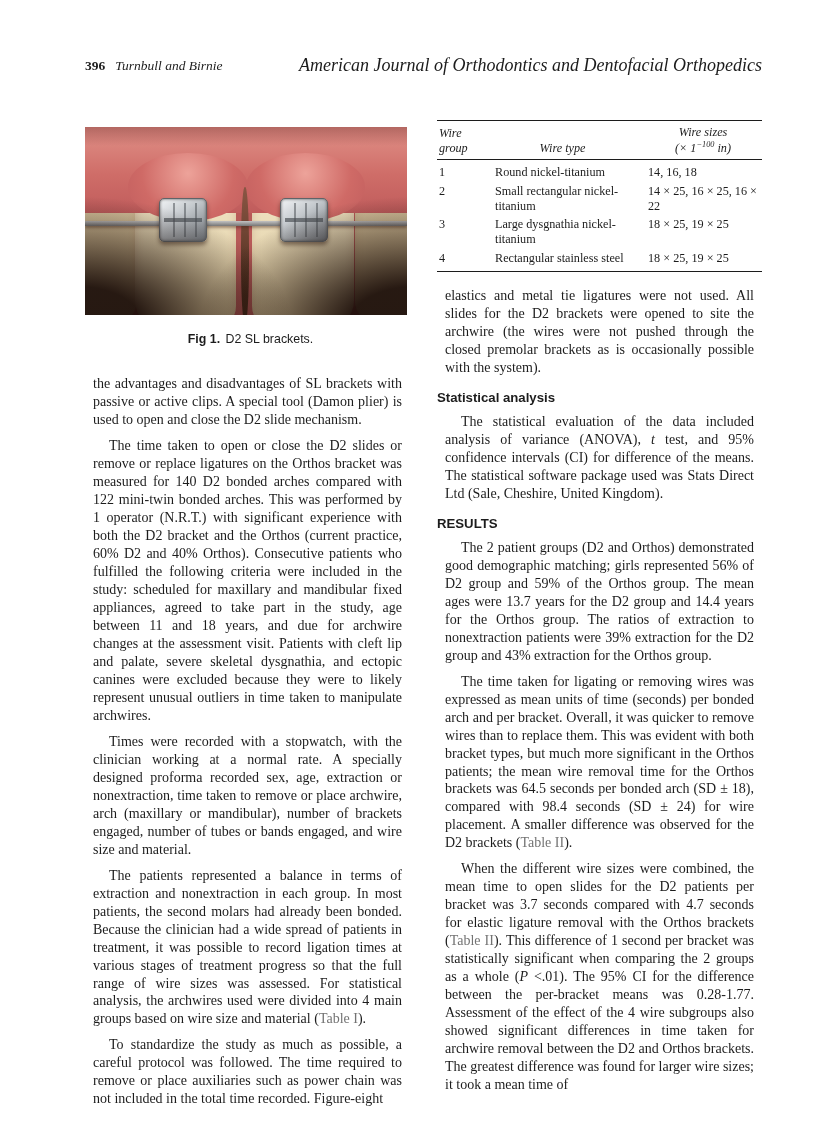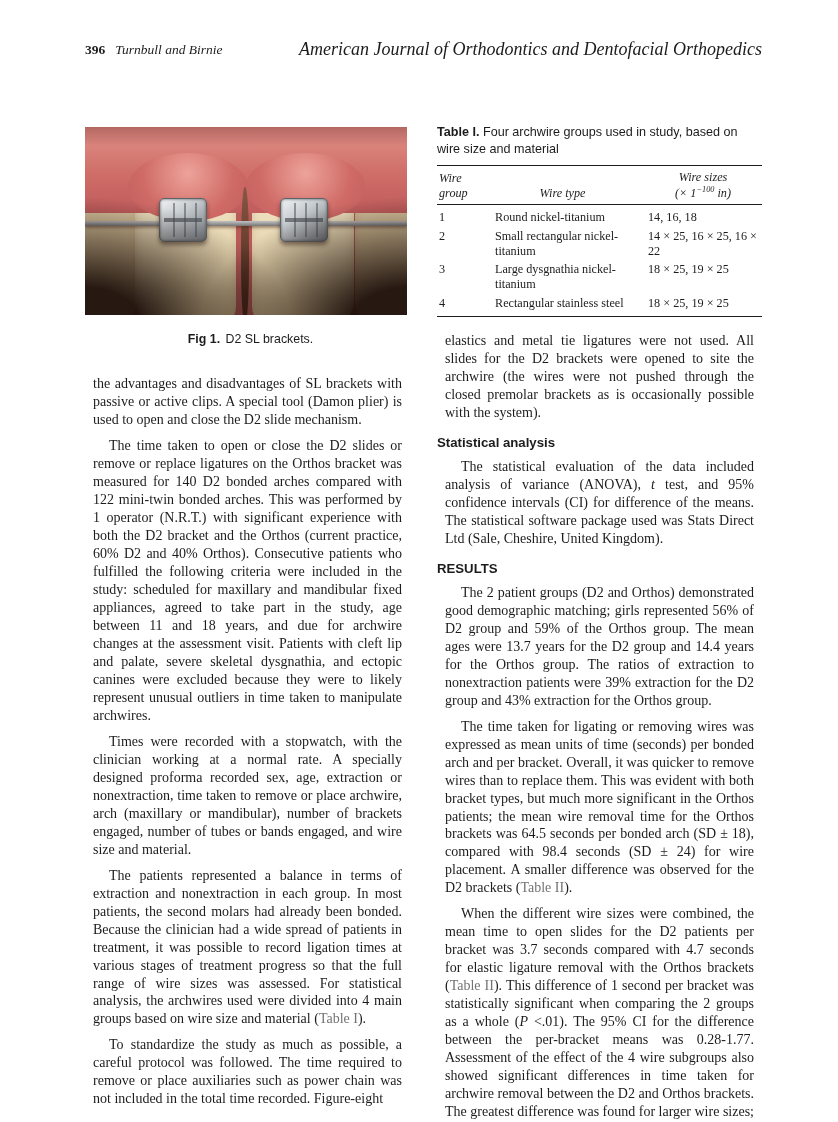--- a/index.html
+++ b/index.html
@@ -1,21 +1,21 @@
 <!DOCTYPE html>
 <html><head>
 <meta charset="utf-8">
 <style>
   html,body{margin:0;padding:0;background:#ffffff;}
   .page{
     position:relative;width:838px;height:1122px;background:#ffffff;
     font-family:"Liberation Serif",serif;color:#1c1c1c;overflow:hidden;
   }
   
-  .runhead{position:absolute;top:42px;left:85px;width:677px;display:flex;justify-content:space-between;align-items:flex-start;}
+  .runhead{position:absolute;top:58px;left:85px;width:677px;display:flex;justify-content:space-between;align-items:flex-start;}
   .rh-left{font-size:13.5px;}
   .rh-pagenum{font-weight:bold;margin-right:10px;}
   .rh-authors{font-style:italic;}
   .rh-right{font-size:18px;font-style:italic;text-align:right;line-height:15px;}
   
   .col-left{position:absolute;left:85px;top:120px;width:325px;}
   .col-right{position:absolute;left:437px;top:120px;width:325px;}
   
   .para{font-size:14px;line-height:1.285;text-align:justify;margin:8px;}
   .para.ind{text-indent:16px;}
@@ -106,21 +106,20 @@
       <p class="para ind"><span>The time taken to open or close the D2 slides or remove or replace ligatures on the Orthos bracket was measured for 140 D2 bonded arches compared with 122 mini-twin bonded arches. This was performed by 1 operator (N.R.T.) with significant experience with both the D2 bracket and the Orthos (current practice, 60% D2 and 40% Orthos). Consecutive patients who fulfilled the following criteria were included in the study: scheduled for maxillary and mandibular fixed appliances, agreed to take part in the study, age between 11 and 18 years, and due for archwire changes at the assessment visit. Patients with cleft lip and palate, severe skeletal dysgnathia, and ectopic canines were excluded because they were to likely represent unusual outliers in time taken to manipulate archwires.</span></p>
       <p class="para ind"><span>Times were recorded with a stopwatch, with the clinician working at a normal rate. A specially designed proforma recorded sex, age, extraction or nonextraction, time taken to remove or place archwire, arch (maxillary or mandibular), number of brackets engaged, number of tubes or bands engaged, and wire size and material.</span></p>
       <p class="para ind"><span>The patients represented a balance in terms of extraction and nonextraction in each group. In most patients, the second molars had already been bonded. Because the clinician had a wide spread of patients in treatment, it was possible to record ligation times at various stages of treatment progress so that the full range of wire sizes was assessed. For statistical analysis, the archwires used were divided into 4 main groups based on wire size and material (</span><a class="xref" href="#">Table I</a><span>).</span></p>
       <p class="para ind"><span>To standardize the study as much as possible, a careful protocol was followed. The time required to remove or place auxiliaries such as power chain was not included in the total time recorded. Figure-eight</span></p>
     </div>
   </div>
 
   <div class="col-right">
 
     <div class="table-block">
-      <p class="tbl-title"><b>Table I.</b><span> Four archwire groups used in study, based on wire size and material</span></p>
       <table class="datatable">
         <thead>
           <tr>
             <th class="h0">Wire group</th>
             <th class="h1">Wire type</th>
             <th class="h2"><span>Wire sizes</span><br><span>(× 1</span><sup>−100</sup><span> in)</span></th>
           </tr>
         </thead>
         <tbody>
             <tr>

